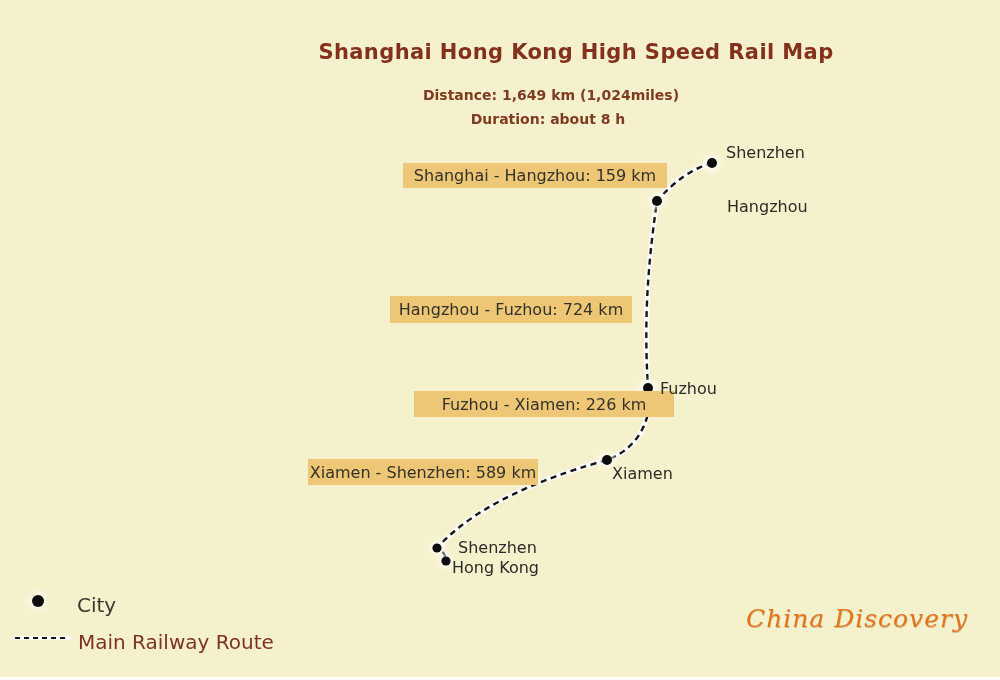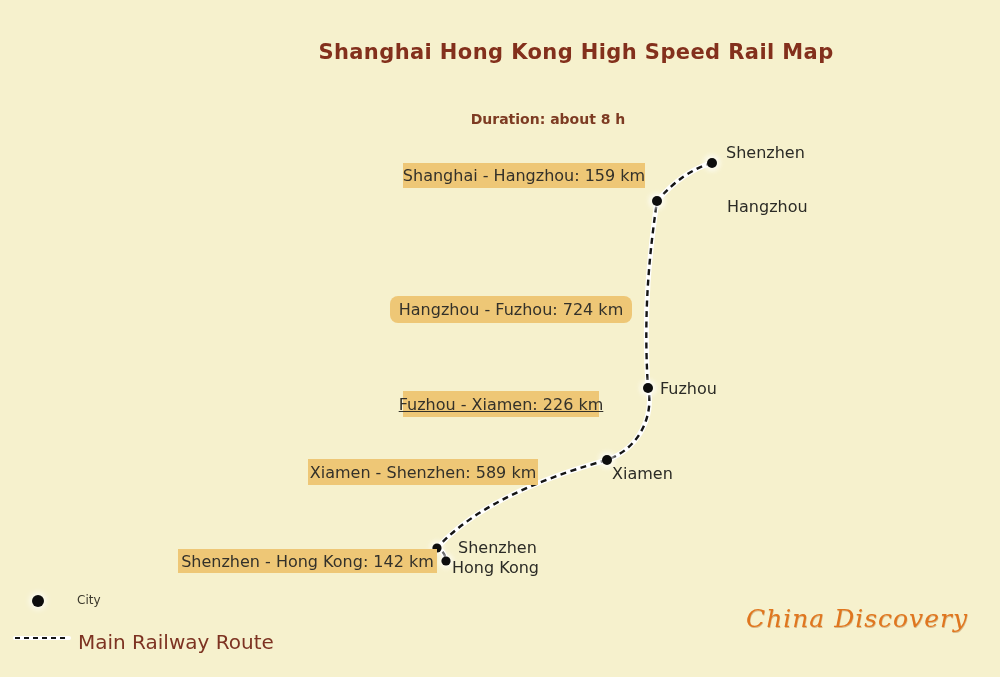--- a/index.html
+++ b/index.html
@@ -38,37 +38,37 @@
     color:var(--subtitle_text,#7d3b22);
   }
   .sub.distance{left:551px;top:87px;}
   .sub.duration{left:548px;top:111px;}
   .seg{
     position:absolute;display:flex;align-items:center;justify-content:center;
     background:var(--label_box_bg,#eec776);
     color:var(--label_box_text,#33312a);
     font-size:16px;white-space:nowrap;
   }
-  .seg.s1{left:403px;top:163px;width:242px;height:25px;}
-  .seg.s2{left:390px;top:296px;width:242px;height:27px;border-radius:8px;}
-  .seg.s3{left:403px;top:391px;width:196px;height:26px;text-decoration:underline;}
+  .seg.s1{left:403px;top:163px;width:264px;height:25px;}
+  .seg.s2{left:390px;top:296px;width:242px;height:27px;}
+  .seg.s3{left:414px;top:391px;width:260px;height:26px;}
   .seg.s4{left:308px;top:459px;width:230px;height:26px;}
   .seg.s5{left:178px;top:549px;width:259px;height:24px;}
   .city{
     position:absolute;font-size:16px;white-space:nowrap;
     color:var(--city_label_text,#2b2b26);
   }
   .city.shanghai{left:726px;top:143px;}
   .city.hangzhou{left:688px;top:197px;margin-left:39px;}
   .city.fuzhou{left:660px;top:379px;}
   .city.xiamen{left:612px;top:464px;}
   .city.shenzhen{left:458px;top:538px;}
   .city.hongkong{left:452px;top:558px;}
   .legend-city-label{
-    position:absolute;left:77px;top:593px;font-size:12px;
+    position:absolute;left:77px;top:593px;font-size:20px;
     color:var(--legend_city_text,#3b382c);
   }
   .legend-route-label{
     position:absolute;left:78px;top:630px;font-size:20px;
     color:var(--legend_route_text,#7d3322);
   }
   .legend-dot{
     position:absolute;left:32px;top:595px;width:12px;height:12px;border-radius:50%;
     background:var(--marker,#0d0d0d);
     box-shadow:0 0 6px 2px rgba(255,255,255,.85);
@@ -112,27 +112,27 @@
       <circle cx="712" cy="163" r="5"></circle>
       <circle cx="657" cy="201" r="5"></circle>
       <circle cx="648" cy="388" r="5"></circle>
       <circle cx="607" cy="460" r="5"></circle>
       <circle cx="437" cy="548" r="4.6"></circle>
       <circle cx="446" cy="561" r="4.6"></circle>
     </g>
   </svg>
 
   <div class="map-title">Shanghai Hong Kong High Speed Rail Map</div>
+  <div class="sub distance">Distance: 1,649 km (1,024miles)</div>
   <div class="sub duration">Duration: about 8 h</div>
 
   <div class="seg s1">Shanghai - Hangzhou: 159 km</div>
   <div class="seg s2">Hangzhou - Fuzhou: 724 km</div>
   <div class="seg s3">Fuzhou - Xiamen: 226 km</div>
   <div class="seg s4">Xiamen - Shenzhen: 589 km</div>
-  <div class="seg s5">Shenzhen - Hong Kong: 142 km</div>
 
   <div class="city shanghai">Shenzhen</div>
   <div class="city hangzhou">Hangzhou</div>
   <div class="city fuzhou">Fuzhou</div>
   <div class="city xiamen">Xiamen</div>
   <div class="city shenzhen">Shenzhen</div>
   <div class="city hongkong">Hong Kong</div>
 
   <div>
     <span class="legend-dot"></span>

